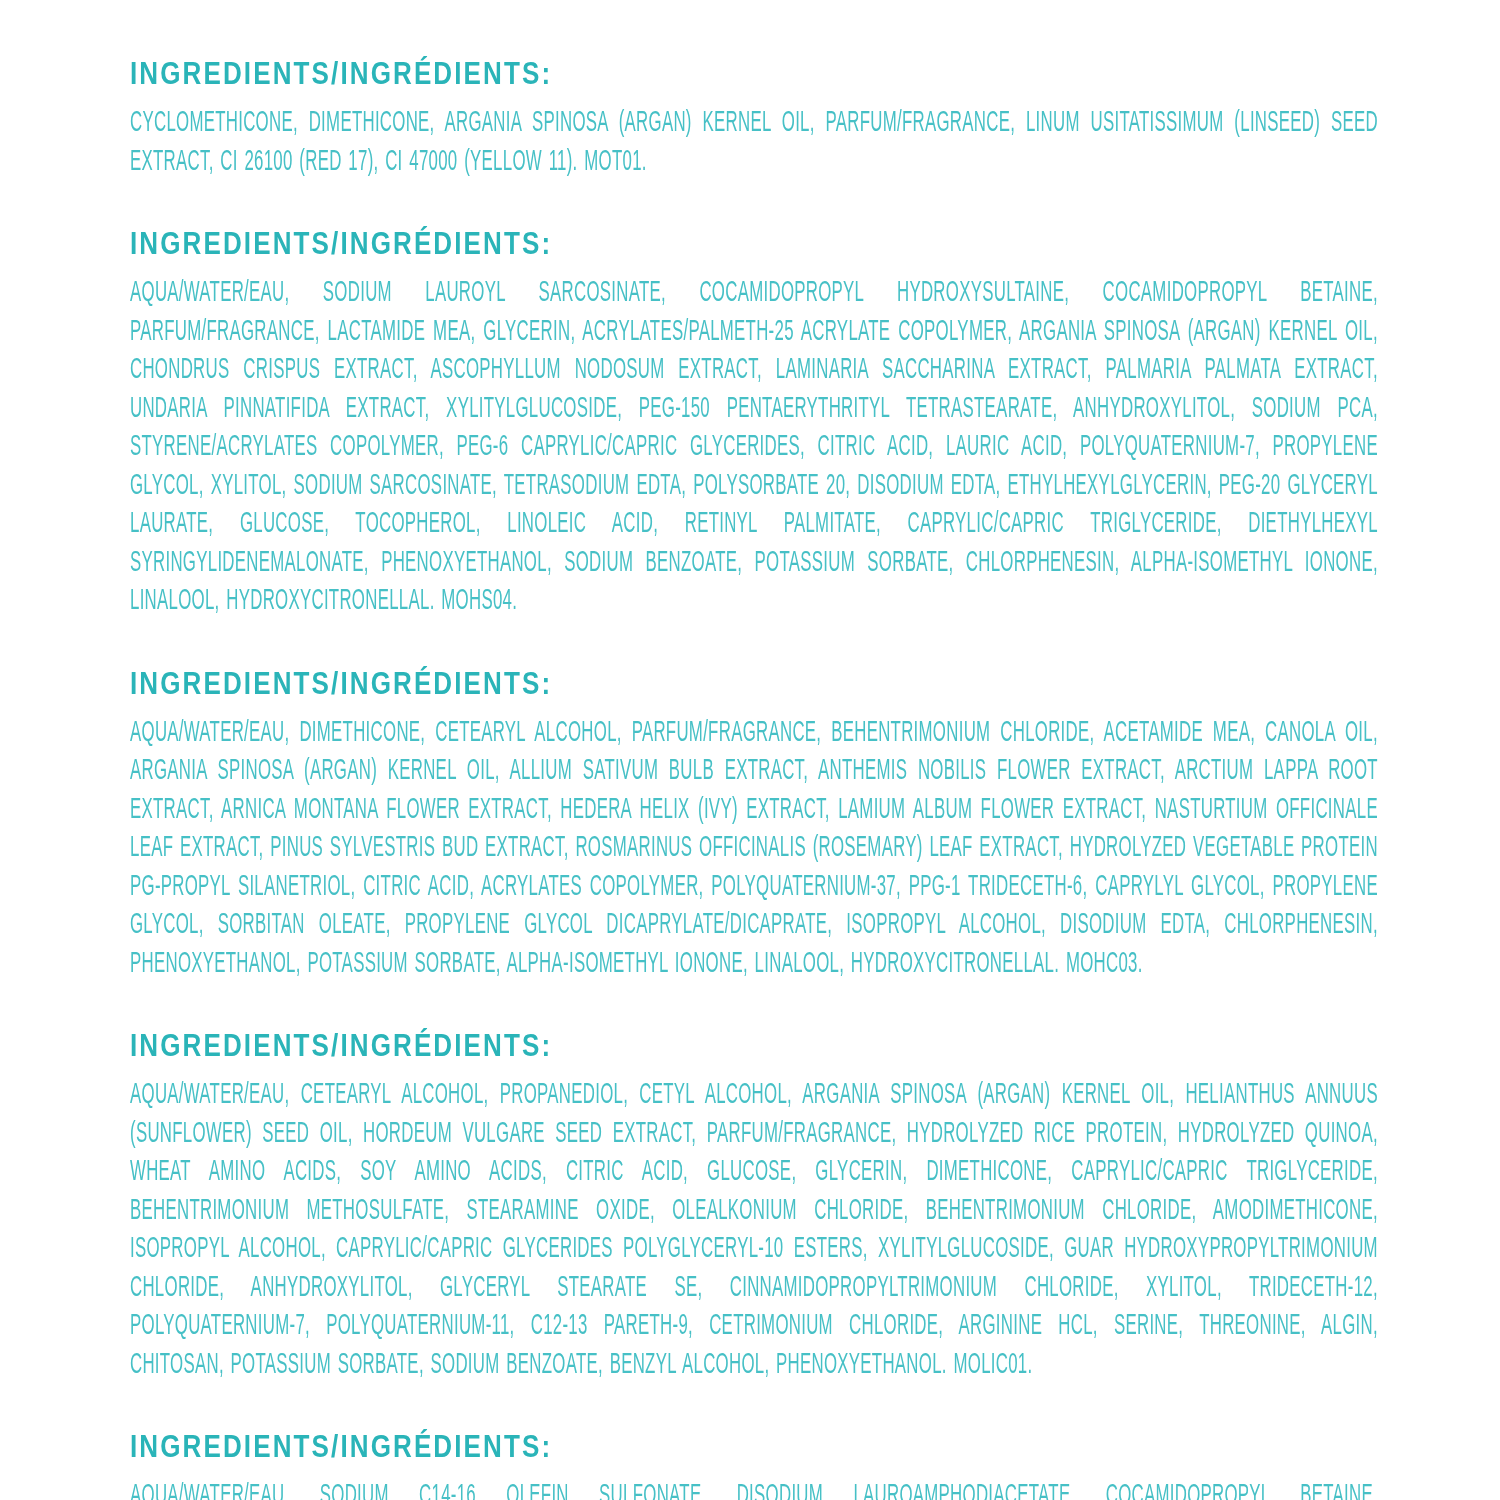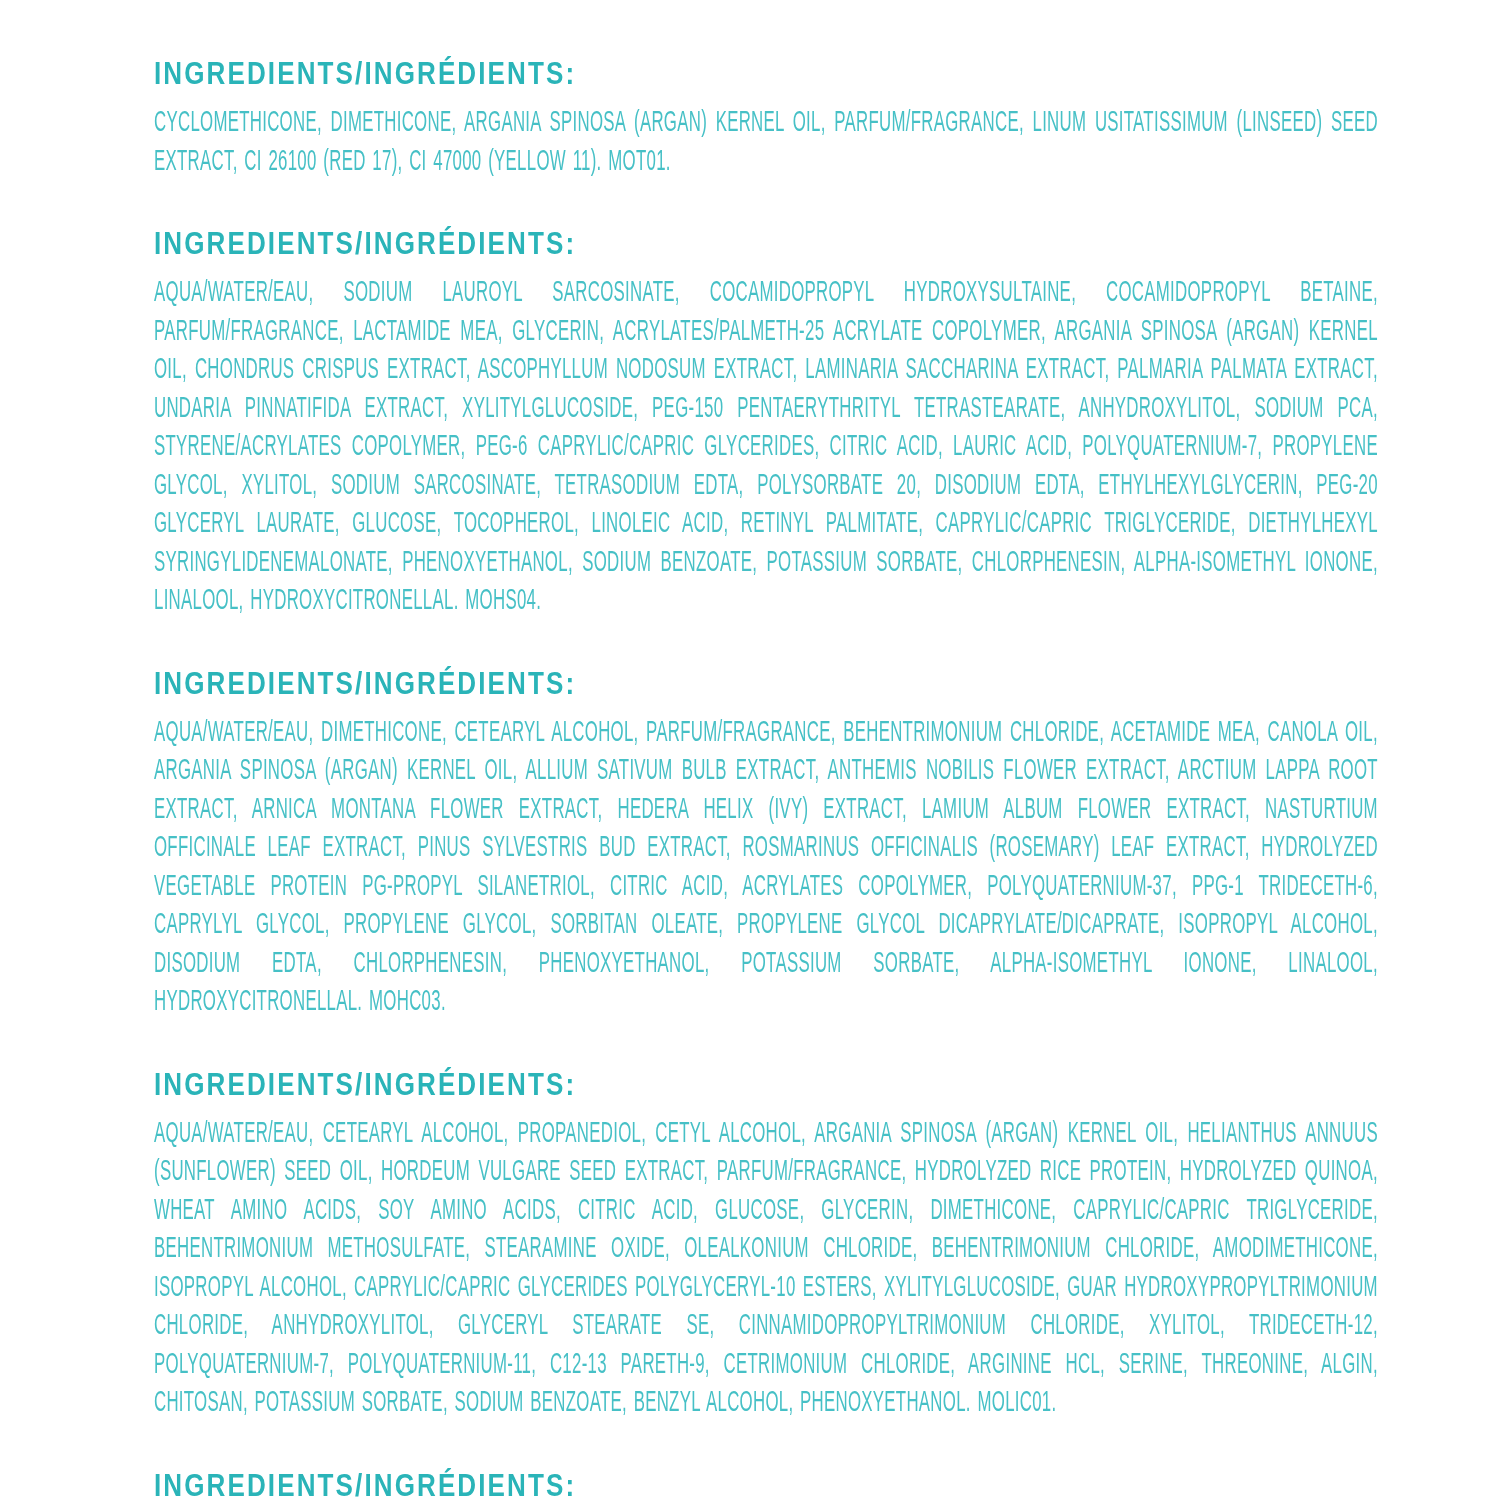--- a/index.html
+++ b/index.html
@@ -11,21 +11,20 @@
     overflow: hidden;
   }
   .label {
     position: absolute;
     top: 56px;
     left: 130px;
     width: 1248px;
   }
   .section {
     margin-bottom: 47px;
-    margin-left: 24px;
   }
   .section-heading {
     font-family: "Liberation Sans", sans-serif;
     font-weight: 700;
     font-size: 31px;
     line-height: 36px;
     color: #2ab4b8;
     letter-spacing: 2.5px;
     white-space: nowrap;
     transform: scaleX(0.84);

